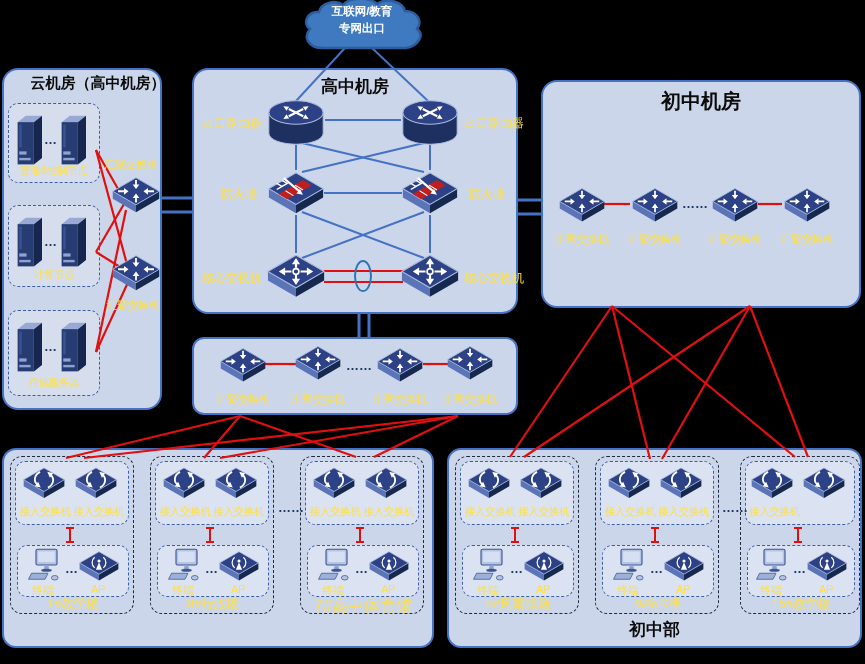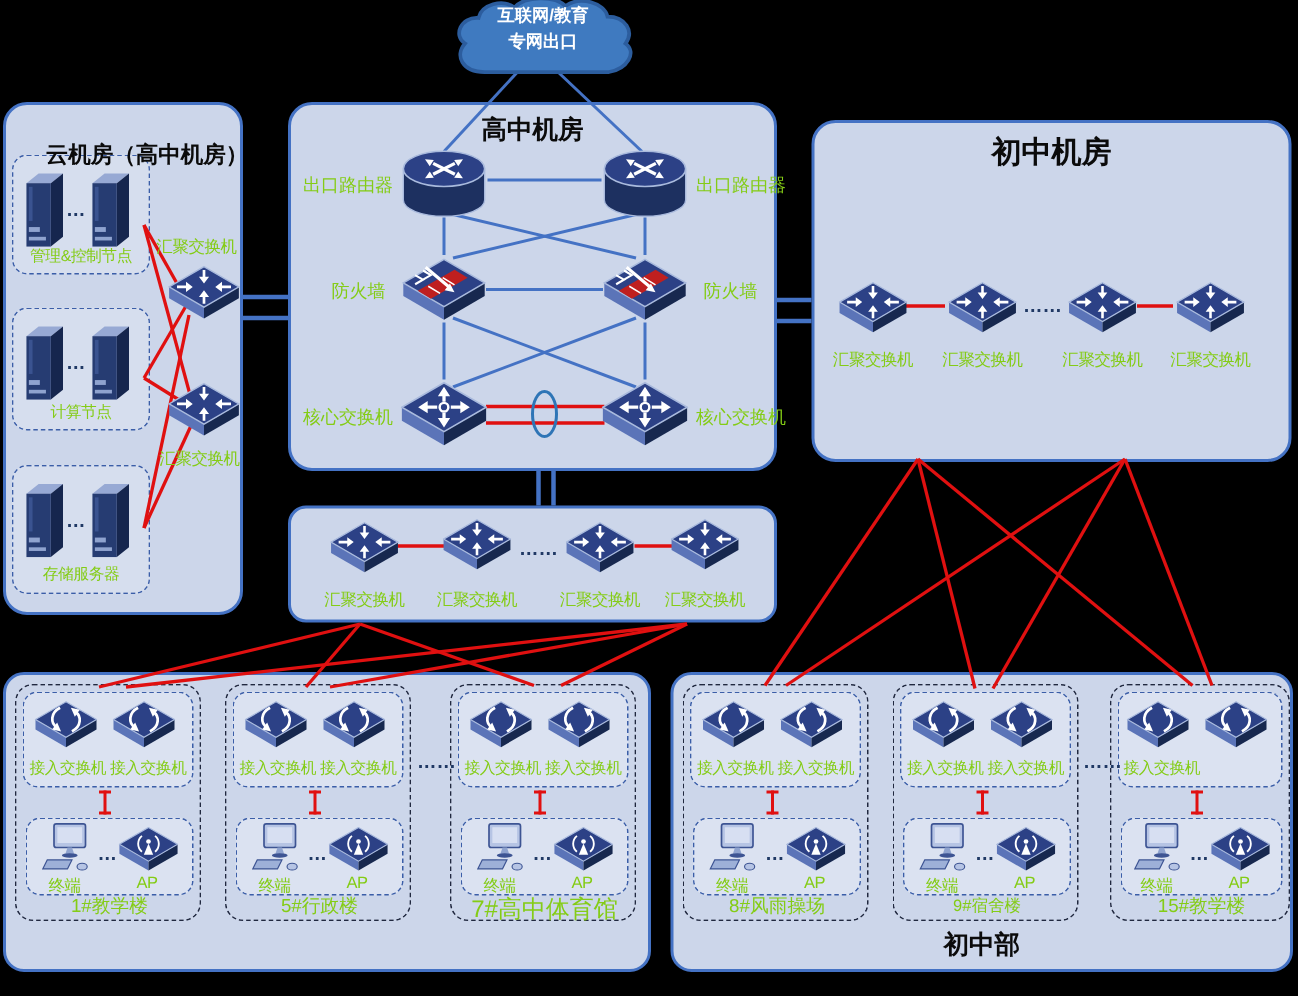--- a/index.html
+++ b/index.html
@@ -6,21 +6,21 @@
   html,body { background:#000; }
   body { font-family:"Liberation Sans","DejaVu Sans",sans-serif; }
   #canvas { position:relative; width:865px; height:664px; background:#000; overflow:hidden; }
 
   .box  { position:absolute; background:#ccd6ea; border:2.5px solid #4472c4; border-radius:16px; }
   .dbox { position:absolute; border:1.5px dashed #3b5ea8; border-radius:10px; background:#dbe2f1; z-index:4; }
   .sgrp { position:absolute; border:1.5px dashed #3b5ea8; border-radius:10px; background:#d6deee; z-index:4; }
   .bldg { position:absolute; border:1.5px dashed #20283f; border-radius:12px; z-index:3; }
 
   .title   { position:absolute; z-index:6; color:#0b0b0b; font-weight:bold; text-align:center; white-space:nowrap; }
-  .lbl     { position:absolute; z-index:6; color:#84cc16; font-size:12px; text-align:center; white-space:nowrap; }
+  .lbl     { position:absolute; z-index:6; color:#fde047; font-size:12px; text-align:center; white-space:nowrap; }
   .lbl.sm  { font-size:10.5px; letter-spacing:-0.3px; }
   .dots    { position:absolute; z-index:6; color:#1f3864; font-weight:bold; font-size:13px; white-space:nowrap; }
   .dev     { position:absolute; z-index:6; line-height:0; }
 
   .overlay { position:absolute; left:0; top:0; z-index:5; pointer-events:none; }
 
   .redlink { position:absolute; z-index:6; width:2px; background:#e01010; }
   .redlink::before, .redlink::after { content:""; position:absolute; left:-3px; width:8px; height:2px; background:#e01010; }
   .redlink::before { top:0; } .redlink::after { bottom:0; }
 
@@ -174,21 +174,21 @@
   </svg>
 
   <div class="dev" style="left:298px;top:0;width:128px;height:58px;z-index:6;">
     <svg width="128" height="58" viewBox="0 0 128 58">
       <path d="M25,48 C10,48 5,37 12,29 C4,24 9,11 21,12 C23,3 37,-1 45,5 C52,-3 72,-3 79,4 C89,-3 105,2 107,11 C119,11 125,21 119,29 C127,35 120,46 108,48 Z" fill="#3f7ac0" stroke="#2c5d9e" stroke-width="2.5"></path>
     </svg>
     <div class="cloudtxt" style="top:11px;">互联网/教育</div>
     <div class="cloudtxt" style="top:28px;">专网出口</div>
   </div>
 
-  <div class="title" style="left:2px;top:74px;width:192px;font-size:15px;margin-top:20px;">云机房（高中机房）</div>
+  <div class="title" style="left:2px;top:74px;width:192px;font-size:15px;">云机房（高中机房）</div>
 
   <div class="sgrp" style="left:8px;top:103px;width:92px;height:80px;"></div>
   <span class="dev" style="left:14px;top:114px;"><svg width="30" height="52">
         <use href="#i-server"></use>
       </svg></span>
   <span class="dev" style="left:58px;top:114px;"><svg width="30" height="52">
         <use href="#i-server"></use>
       </svg></span>
   <div class="dots" style="left:44px;top:132px;">…</div>
   <div class="lbl sm" style="left:8px;top:164px;width:92px;">管理&amp;控制节点</div>
@@ -325,21 +325,21 @@
     <div class="dbox" style="left:6px;top:88px;width:112px;height:52px;"></div>
     <span class="dev" style="left:16px;top:90px;"><svg width="36" height="36" viewBox="0 0 48 46">
           <use href="#i-terminal"></use>
         </svg></span>
     <div class="dots" style="left:54px;top:104px;">…</div>
     <span class="dev" style="left:68px;top:94px;"><svg width="40" height="30" viewBox="0 0 64 48">
           <use href="#i-ap"></use>
         </svg></span>
     <div class="lbl sm" style="left:10px;top:126px;width:44px;font-size:11px;">终端</div>
     <div class="lbl sm" style="left:74px;top:126px;width:26px;font-size:11px;">AP</div>
-    <div class="lbl" style="left:0;top:139px;width:124px;font-size:12.5px;">5#行政楼</div>
+    <div class="lbl" style="left:0;top:139px;width:124px;font-size:12.5px;">8#行政楼</div>
   </div>
 
   <div class="dots" style="left:278px;top:500px;">……</div>
 
   <div class="bldg" style="left:300px;top:456px;width:124px;height:158px;">
     <div class="dbox" style="left:4px;top:4px;width:114px;height:64px;"></div>
     <span class="dev" style="left:12px;top:8px;"><svg width="42" height="36" viewBox="0 0 64 48">
           <use href="#i-sw-access"></use>
         </svg></span>
     <span class="dev" style="left:64px;top:8px;"><svg width="42" height="36" viewBox="0 0 64 48">

